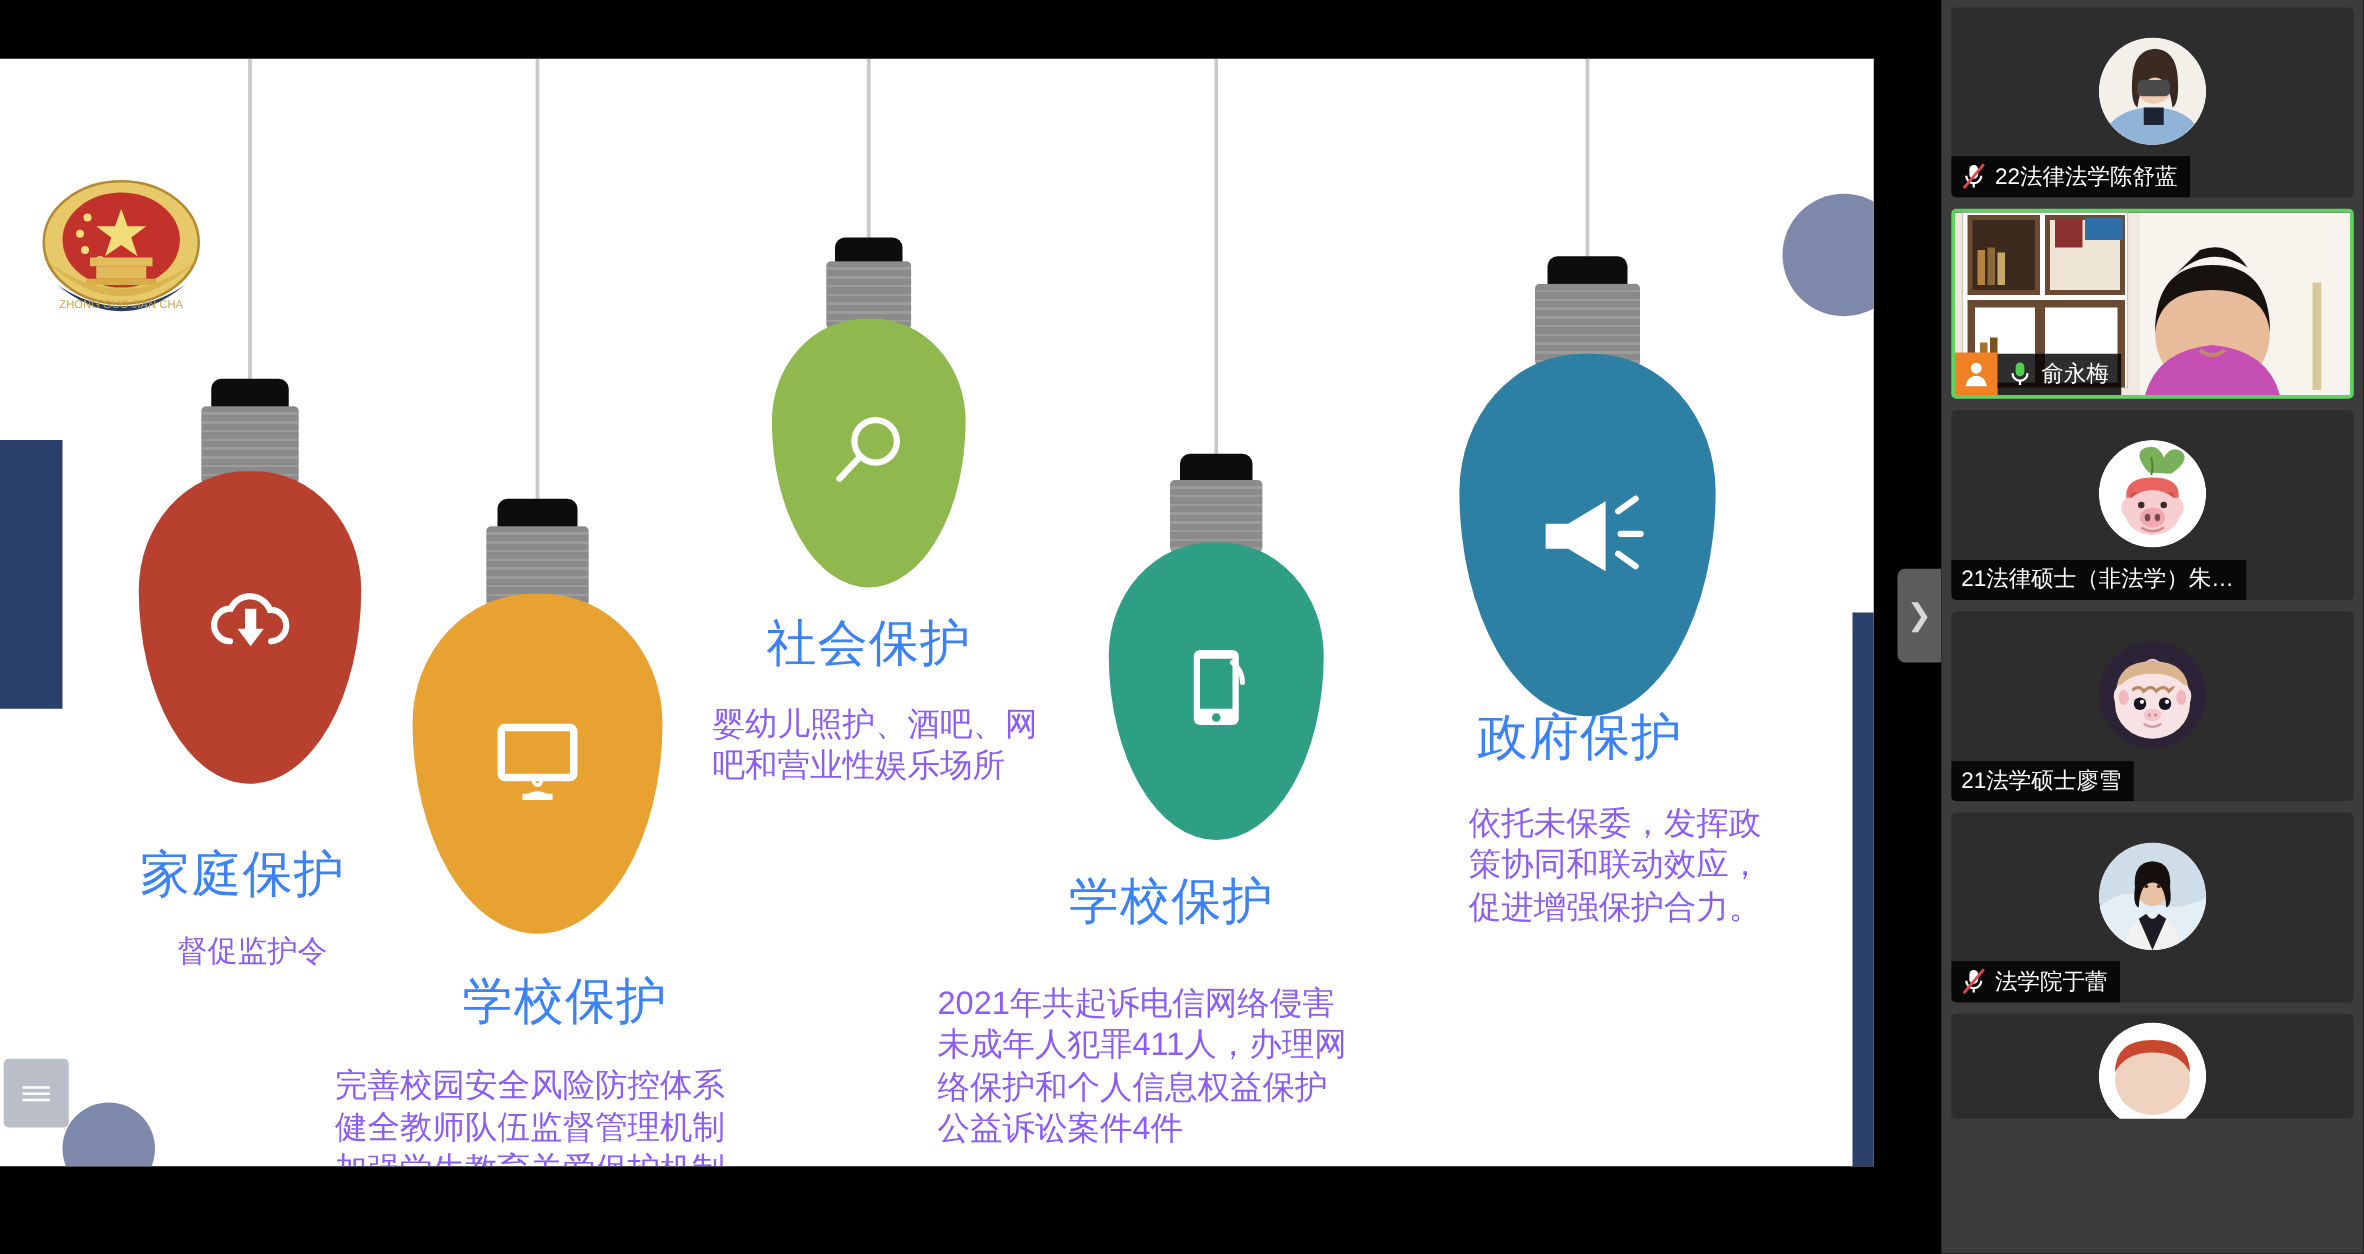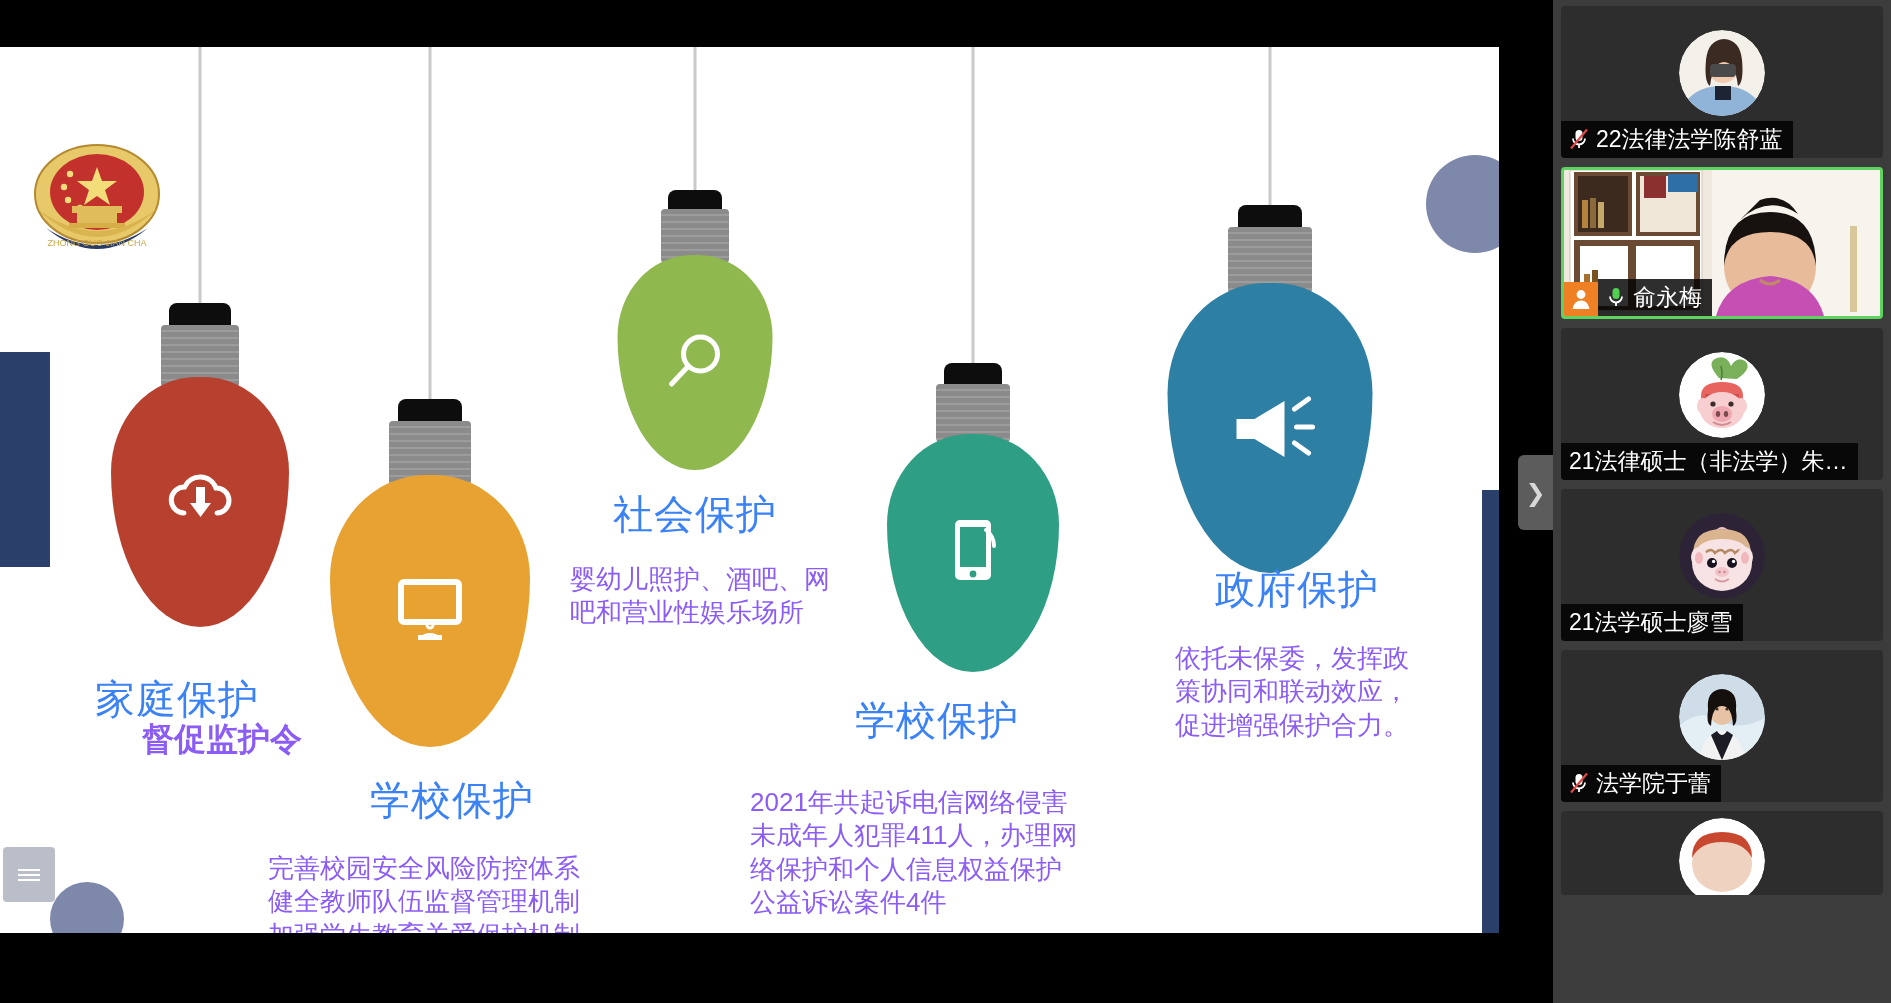--- a/index.html
+++ b/index.html
@@ -124,21 +124,21 @@
     transform: translate(-50%, -50%);
     width: 86px; height: 86px; border-radius: 50%;
     overflow: hidden;
     display: flex; align-items: center; justify-content: center;
   }
   .namebar {
     position: absolute; left: 0; bottom: 0;
     max-width: 100%;
     background: rgba(0,0,0,0.82);
     color: #fff;
-    font-size: 23px;
+    font-size: 18px;
     padding: 5px 10px 6px 8px;
     display: flex; align-items: center; gap: 7px;
     white-space: nowrap;
     line-height: 1.15;
   }
   .mic { width: 20px; height: 22px; flex: 0 0 auto; }
   .host-badge {
     position: absolute; left: 0; bottom: 0;
     width: 34px; height: 34px; background: #ef8023;
     display: flex; align-items: center; justify-content: center;
@@ -264,39 +264,39 @@
             <svg width="96" height="78" viewBox="0 0 96 78">
               <path d="M14 32 L14 52 L32 52 L62 70 L62 14 L32 32 Z" fill="#fff"></path>
               <path d="M72 22 L86 12" stroke="#fff" stroke-width="5" stroke-linecap="round"></path>
               <path d="M74 40 L90 40" stroke="#fff" stroke-width="5" stroke-linecap="round"></path>
               <path d="M72 56 L86 66" stroke="#fff" stroke-width="5" stroke-linecap="round"></path>
             </svg>
           </span>
         </div>
       </div>
 
-      <div class="sec-title" style="left:95px; top:625px;">家庭保护</div>
-      <div class="sec-body" style="left:142px; top:672px; font-size:32px;font-weight:bold;">督促监护令</div>
+      <div class="sec-title" style="left:112px; top:625px;">家庭保护</div>
+      <div class="sec-body" style="left:142px; top:700px; font-size:24px;">督促监护令</div>
 
       <div class="sec-title" style="left:370px; top:726px;">学校保护</div>
       <div class="sec-body" style="left:268px; top:805px;">完善校园安全风险防控体系
 健全教师队伍监督管理机制
 加强学生教育关爱保护机制</div>
 
       <div class="sec-title" style="left:613px; top:440px;">社会保护</div>
       <div class="sec-body" style="left:570px; top:516px;">婴幼儿照护、酒吧、网
 吧和营业性娱乐场所</div>
 
       <div class="sec-title" style="left:855px; top:646px;">学校保护</div>
       <div class="sec-body" style="left:750px; top:739px;">2021年共起诉电信网络侵害
 未成年人犯罪411人，办理网
 络保护和个人信息权益保护
 公益诉讼案件4件</div>
 
-      <div class="sec-title" style="left:1182px; top:515px;margin-left:33px;">政府保护</div>
+      <div class="sec-title" style="left:1182px; top:515px;">政府保护</div>
       <div class="sec-body" style="left:1175px; top:595px;">依托未保委，发挥政
 策协同和联动效应，
 促进增强保护合力。</div>
 
     </div>
 
     <div id="panel-toggle">
       <span>❯</span>
     </div>
 

